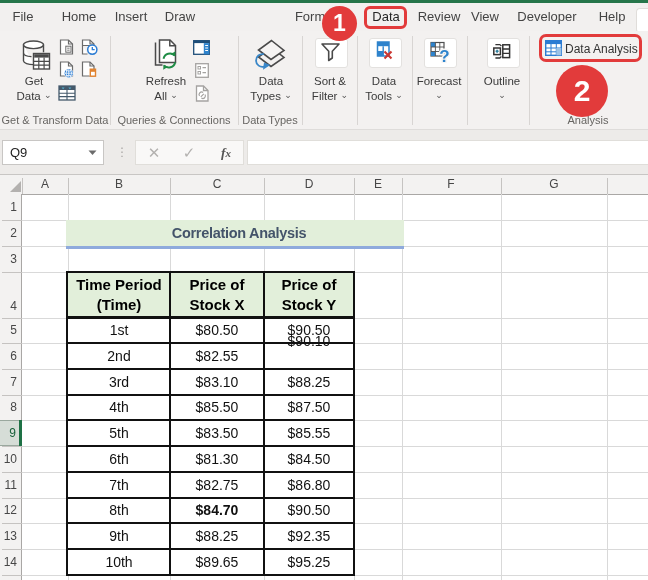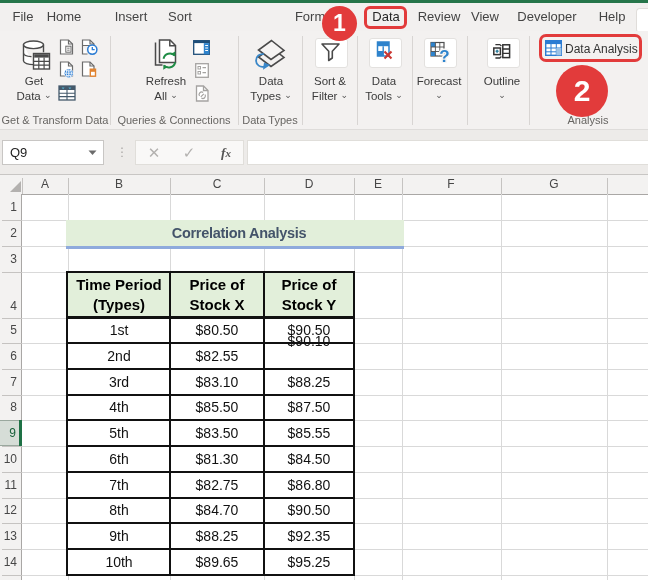--- a/index.html
+++ b/index.html
@@ -11,23 +11,23 @@
 </head>
 <body>
 <div id="app">
 
   <div class="abs" style="left:0;top:0;width:648px;height:3px;background:#26754a;"></div>
 
   <div class="abs" style="left:0;top:3px;width:648px;height:28px;background:#f2f0ef;"></div>
   <div class="abs" style="left:636px;top:8px;width:12px;height:23px;background:#fff;border:1px solid #e0ddda;border-right:none;border-radius:4px 0 0 4px;"></div>
   <div id="tabs" style="position:absolute;top:3px;left:0;width:648px;height:28px;font-size:13px;color:#444;line-height:28px;">
     <span class="abs ctr" style="left:23px;">File</span>
-    <span class="abs ctr" style="left:64px;">Home</span>
+    <span class="abs ctr" style="left:79px;">Home</span>
     <span class="abs ctr" style="left:131px;">Insert</span>
-    <span class="abs ctr" style="left:180px;">Sort</span>
+    <span class="abs ctr" style="left:180px;">Draw</span>
     <span class="abs ctr" style="left:322px;">Formulas</span>
     <span class="abs ctr" style="left:386px;color:#262626;">Data</span>
     <span class="abs ctr" style="left:439px;">Review</span>
     <span class="abs ctr" style="left:485px;">View</span>
     <span class="abs ctr" style="left:547px;">Developer</span>
     <span class="abs ctr" style="left:612px;">Help</span>
   </div>
 
   <div class="abs" style="left:0;top:31px;width:648px;height:98px;background:#f3f1f0;border-bottom:1px solid #dedcda;"></div>
 
@@ -285,21 +285,21 @@
   <div class="abs" style="left:66px;top:394px;width:289px;height:2px;background:#111;"></div>
   <div class="abs" style="left:66px;top:419px;width:289px;height:2px;background:#111;"></div>
   <div class="abs" style="left:66px;top:445px;width:289px;height:2px;background:#111;"></div>
   <div class="abs" style="left:66px;top:471px;width:289px;height:2px;background:#111;"></div>
   <div class="abs" style="left:66px;top:497px;width:289px;height:2px;background:#111;"></div>
   <div class="abs" style="left:66px;top:522px;width:289px;height:2px;background:#111;"></div>
   <div class="abs" style="left:66px;top:548px;width:289px;height:2px;background:#111;"></div>
 
   <div id="tht" style="position:absolute;left:0;top:0;font-size:15px;font-weight:bold;color:#000;">
     <div class="abs ctr" style="left:119px;top:276px;">Time Period</div>
-    <div class="abs ctr" style="left:119px;top:296px;">(Types)</div>
+    <div class="abs ctr" style="left:119px;top:296px;">(Time)</div>
     <div class="abs ctr" style="left:217px;top:276px;">Price of</div>
     <div class="abs ctr" style="left:217px;top:296px;">Stock X</div>
     <div class="abs ctr" style="left:309px;top:276px;">Price of</div>
     <div class="abs ctr" style="left:309px;top:296px;">Stock Y</div>
   </div>
 
   <div id="tdata" style="position:absolute;left:0;top:0;font-size:14px;color:#111;">
     <div class="abs ctr" style="left:119px;top:318px;height:25px;line-height:25px;">1st</div>
     <div class="abs ctr" style="left:217px;top:318px;height:25px;line-height:25px;">$80.50</div>
     <div class="abs ctr" style="left:309px;top:318px;height:25px;line-height:25px;">$90.50</div>
@@ -315,21 +315,21 @@
     <div class="abs ctr" style="left:119px;top:420px;height:14px;line-height:26px;">5th</div>
     <div class="abs ctr" style="left:217px;top:420px;height:26px;line-height:26px;">$83.50</div>
     <div class="abs ctr" style="left:309px;top:420px;height:26px;line-height:26px;">$85.55</div>
     <div class="abs ctr" style="left:119px;top:446px;height:26px;line-height:26px;">6th</div>
     <div class="abs ctr" style="left:217px;top:446px;height:26px;line-height:26px;">$81.30</div>
     <div class="abs ctr" style="left:309px;top:446px;height:26px;line-height:26px;">$84.50</div>
     <div class="abs ctr" style="left:119px;top:472px;height:14px;line-height:26px;">7th</div>
     <div class="abs ctr" style="left:217px;top:472px;height:26px;line-height:26px;">$82.75</div>
     <div class="abs ctr" style="left:309px;top:472px;height:26px;line-height:26px;">$86.80</div>
     <div class="abs ctr" style="left:119px;top:498px;height:25px;line-height:25px;">8th</div>
-    <div class="abs ctr" style="left:217px;top:498px;height:25px;line-height:25px;">$84.70</div>
+    <div class="abs ctr" style="left:217px;top:498px;height:25px;line-height:25px;font-weight:bold;">$84.70</div>
     <div class="abs ctr" style="left:309px;top:498px;height:25px;line-height:25px;">$90.50</div>
     <div class="abs ctr" style="left:119px;top:523px;height:26px;line-height:26px;">9th</div>
     <div class="abs ctr" style="left:217px;top:523px;height:26px;line-height:26px;">$88.25</div>
     <div class="abs ctr" style="left:309px;top:523px;height:42px;line-height:26px;">$92.35</div>
     <div class="abs ctr" style="left:119px;top:549px;height:26px;line-height:26px;">10th</div>
     <div class="abs ctr" style="left:217px;top:549px;height:26px;line-height:26px;">$89.65</div>
     <div class="abs ctr" style="left:309px;top:549px;height:26px;line-height:26px;">$95.25</div>
   </div>
 
   <div class="abs" style="left:364px;top:6px;width:43px;height:23px;border:3px solid #e23b3b;border-radius:6px;box-sizing:border-box;"></div>

